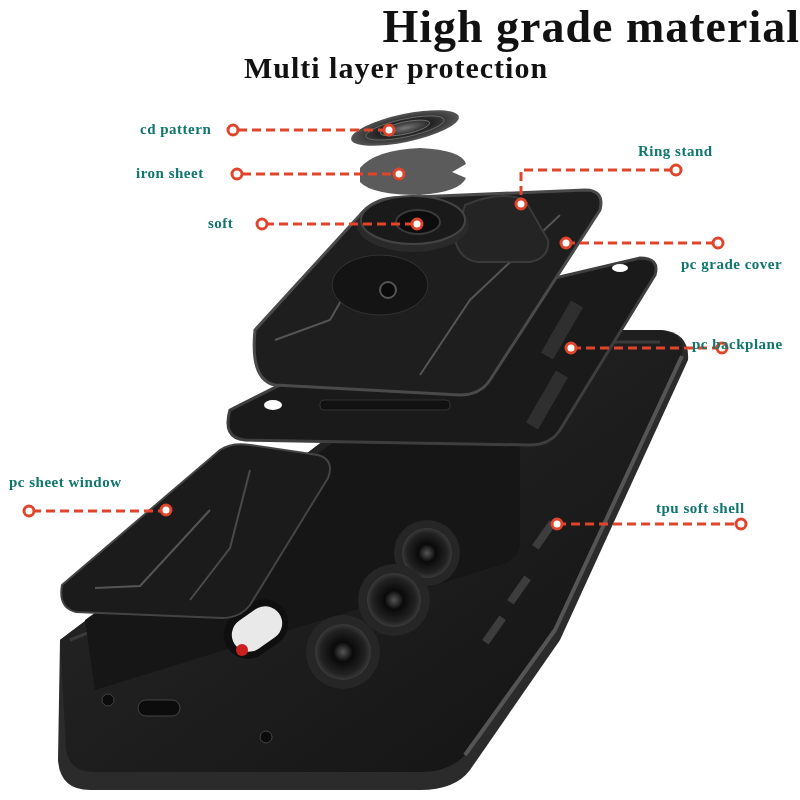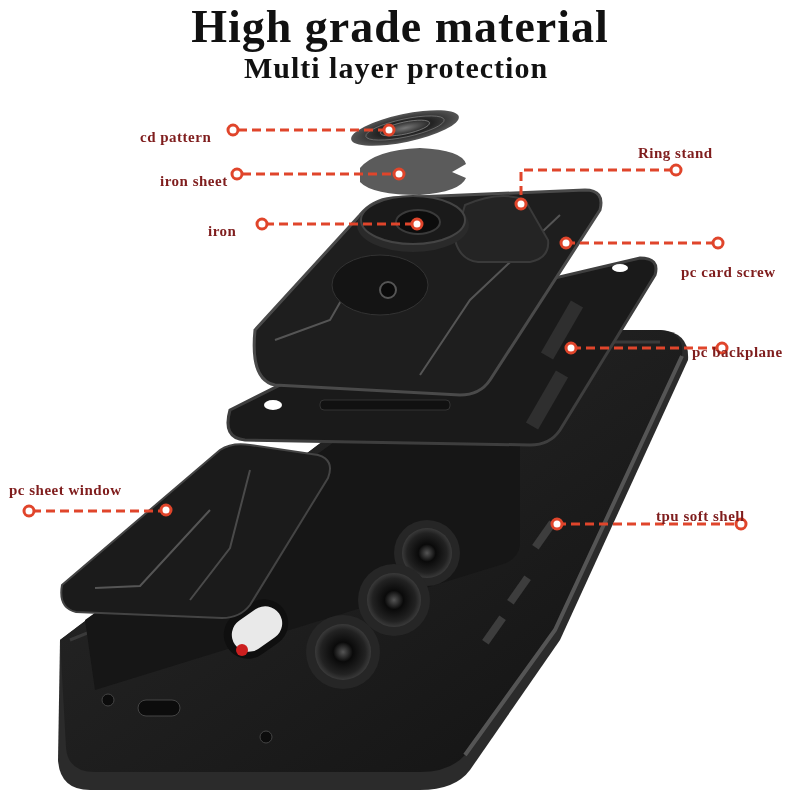--- a/index.html
+++ b/index.html
@@ -1,27 +1,27 @@
 <!DOCTYPE html>
 <html><head>
 <meta charset="utf-8">
 <style>
   html, body { margin: 0; padding: 0; background: #ffffff; }
   body { width: 800px; height: 800px; position: relative; overflow: hidden;
          font-family: "DejaVu Serif", "Liberation Serif", serif; }
-  .title { position: absolute; left: 0; width: 800px; text-align: center; top: 2px;
+  .title { position: absolute; left: 0; width: 800px; text-align: right; top: 2px;
            font-family: "Liberation Serif", "DejaVu Serif", serif; font-weight: bold;
            font-size: 46px; letter-spacing: 1px; color: #111; line-height: 50px; }
   .subtitle { position: absolute; left: 0; width: 792px; text-align: center; top: 50px;
               font-family: "Liberation Serif", "DejaVu Serif", serif; font-weight: bold;
               font-size: 30px; letter-spacing: 1px; color: #111; line-height: 36px; }
   .scene { position: absolute; left: 0; top: 0; width: 800px; height: 800px; }
   .label { position: absolute; font-family: "Liberation Serif", "DejaVu Serif", serif;
-           font-weight: bold; font-size: 15px; color: #7f1d1d; white-space: nowrap;
-           letter-spacing: 0.5px; margin-top: 8px; }
+           font-weight: bold; font-size: 15px; color: #0f766e; white-space: nowrap;
+           letter-spacing: 0.5px; }
   .overlay { position: absolute; left: 0; top: 0; width: 800px; height: 800px; pointer-events: none; }
 </style>
 </head>
 <body>
 
 <div class="title">High grade material</div>
 <div class="subtitle">Multi layer protection</div>
 
 <svg class="scene" viewBox="0 0 800 800" xmlns="http://www.w3.org/2000/svg">
   <defs>
@@ -148,19 +148,19 @@
     <circle cx="417" cy="224" r="5"></circle>
     <circle cx="521" cy="204" r="5"></circle>
     <circle cx="566" cy="243" r="5"></circle>
     <circle cx="571" cy="348" r="5"></circle>
     <circle cx="166" cy="510" r="5"></circle>
     <circle cx="557" cy="524" r="5"></circle>
   </g>
 </svg>
 
 <div class="label" style="left:140px; top:121px;">cd pattern</div>
-<div class="label" style="left:160px; top:165px;text-align:center;">iron sheet</div>
-<div class="label" style="left:208px; top:215px;">iron</div>
-<div class="label" style="left:638px; top:137px;text-align:right;">Ring stand</div>
-<div class="label" style="left:681px; top:256px;">pc card screw</div>
+<div class="label" style="left:136px; top:165px;text-align:center;">iron sheet</div>
+<div class="label" style="left:208px; top:215px;">soft</div>
+<div class="label" style="left:638px; top:143px;text-align:right;">Ring stand</div>
+<div class="label" style="left:681px; top:256px;">pc grade cover</div>
 <div class="label" style="left:692px; top:336px;">pc backplane</div>
 <div class="label" style="left:9px; top:474px;">pc sheet window</div>
 <div class="label" style="left:656px; top:500px;">tpu soft shell</div>
 
 </body></html>

